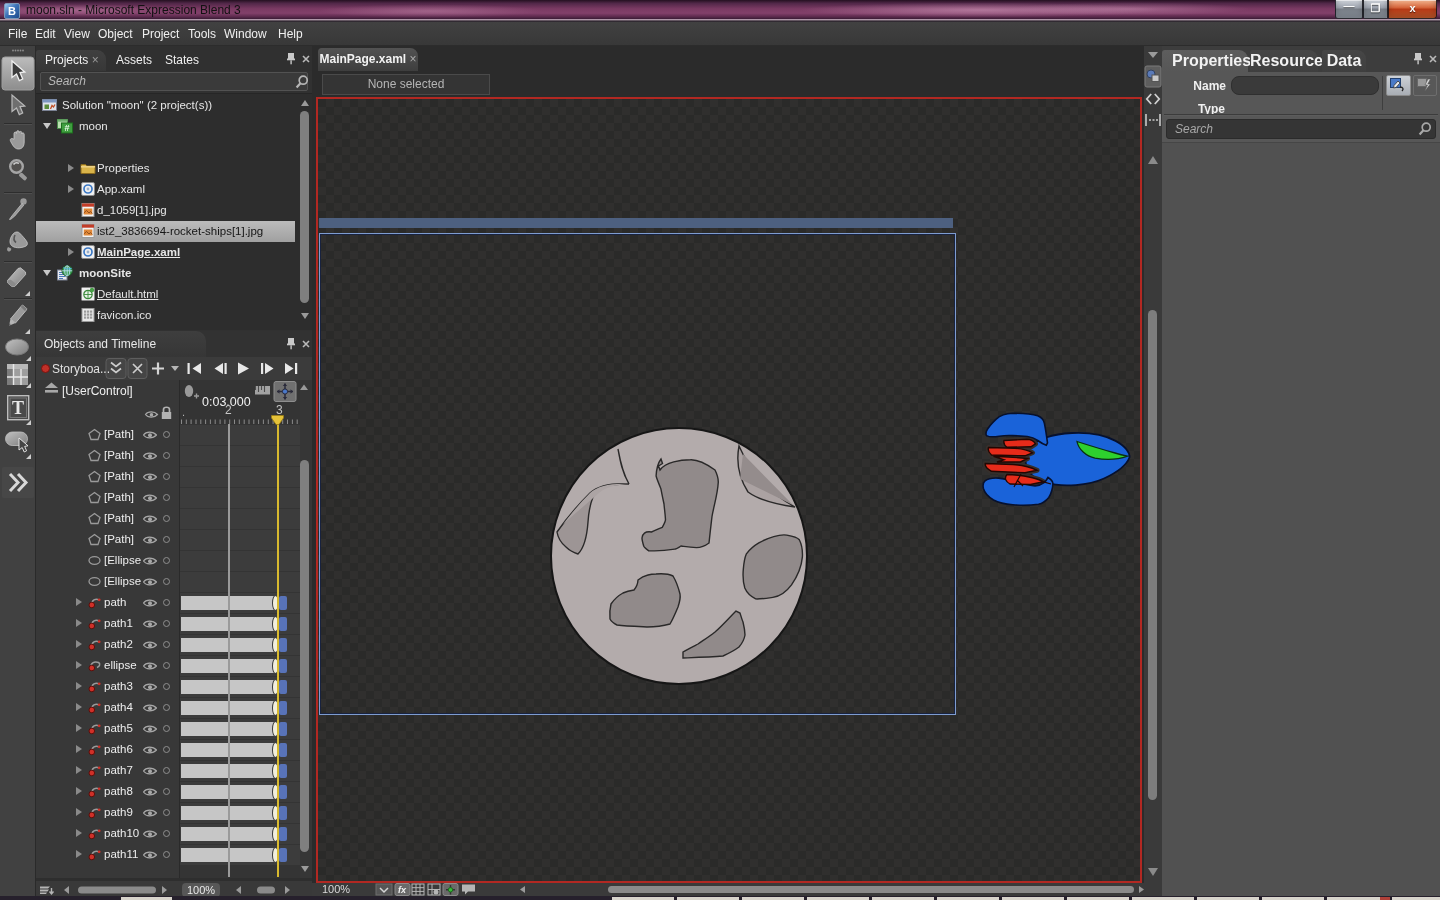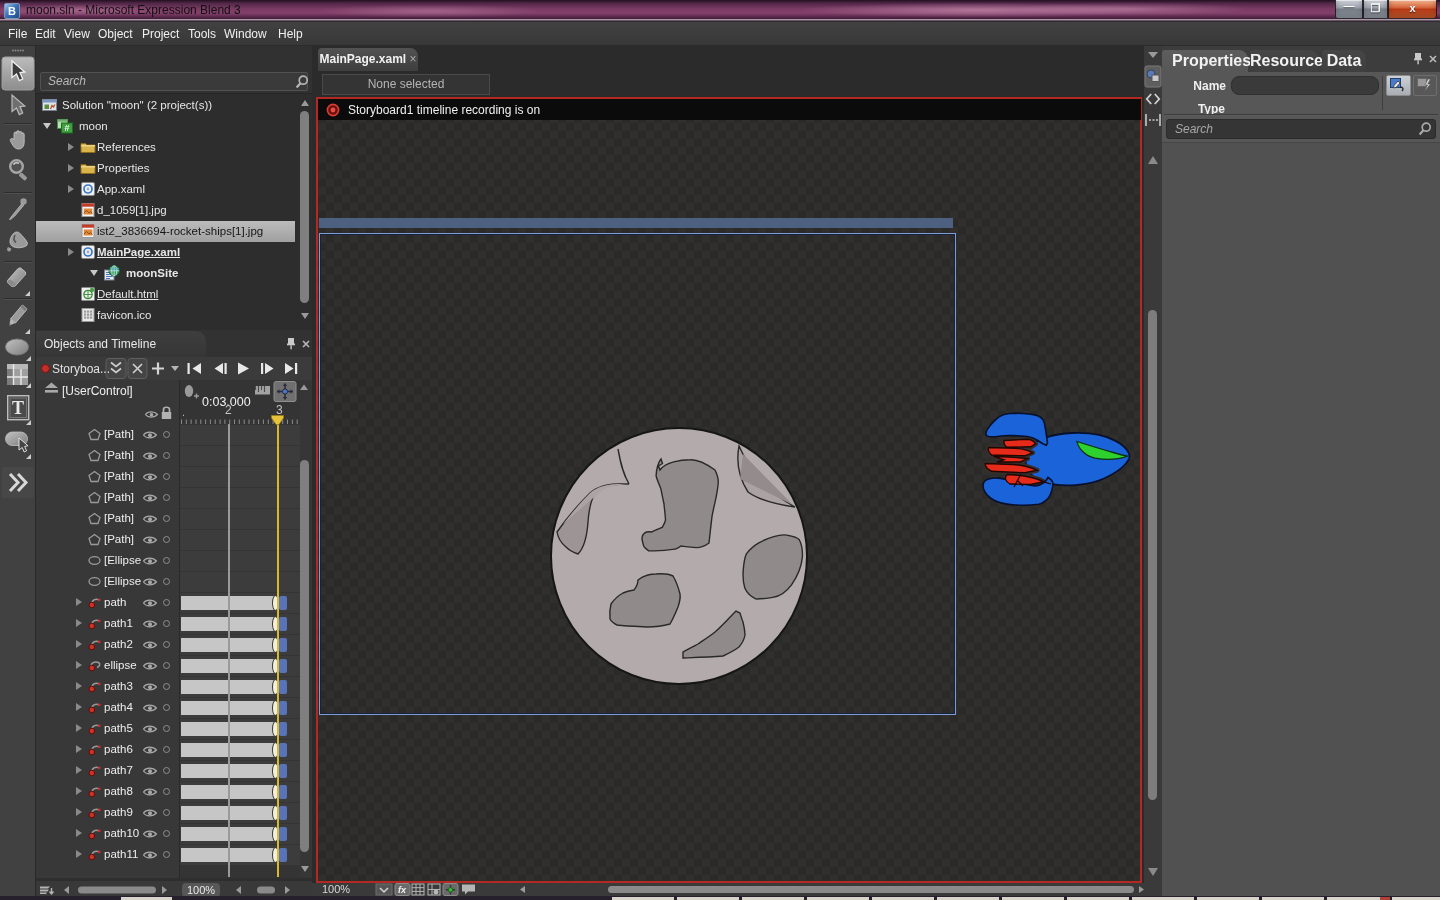--- a/index.html
+++ b/index.html
@@ -229,20 +229,33 @@
 <g transform="translate(5,385)">
           <rect x="0.5" y="1" width="22" height="13.5" rx="6.7" fill="url(#icog)" stroke="#c2c2c2" stroke-width="0.8"></rect>
           <path d="M14,7 L14,19 L17.2,16.5 L19.2,21 L21.6,19.8 L19.7,15.4 L23,14.8 Z" fill="#444" stroke="#eee" stroke-width="0.9"></path>
         </g>
 <path d="M31,408 L31,413 L26,413 Z" fill="#cdcdcd"></path>
 <rect x="2" y="421" width="32" height="31" rx="2" fill="#474747"></rect>
 <path d="M10,428 L18,436.5 L10,445 M18,428 L26,436.5 L18,445" stroke="#d8d8d8" stroke-width="3" fill="none"></path>
 </svg></div>
 
   <div class="abs" id="projpanel">
+    <div id="ptabs">
+      <div class="ptab tabshape" style="left:0px; width:70px; padding-left:9px;">Projects <span style="color:#999;">×</span></div>
+      <div class="ptab" style="left:80px;">Assets</div>
+      <div class="ptab" style="left:129px;">States</div>
+      <svg class="abs" style="left:249px;top:6px" width="12" height="13" viewBox="0 0 12 13">
+          <rect x="3" y="1" width="6" height="6" fill="#c9c9c9"></rect>
+          <rect x="2" y="6.5" width="8" height="1.8" fill="#c9c9c9"></rect>
+          <rect x="5.4" y="8.3" width="1.4" height="4" fill="#c9c9c9"></rect>
+        </svg>
+        <svg class="abs" style="left:265px;top:8px" width="10" height="10" viewBox="0 0 10 10">
+          <path d="M2,2 L8,8 M8,2 L2,8" stroke="#b9b9b9" stroke-width="1.6"></path>
+        </svg>
+    </div>
     <div id="searchrow">
       <div class="searchbox" style="left:4px; top:1px; width:268px; height:19px; padding:1px 7px;">Search<svg class="abs" style="left:254px;top:2px" width="14" height="14" viewBox="0 0 14 14">
             <circle cx="8.2" cy="5.2" r="4" fill="none" stroke="#b5b5b5" stroke-width="1.7"></circle>
             <path d="M5.4,8.2 L1.6,12.4" stroke="#b5b5b5" stroke-width="2.2"></path>
           </svg></div>
     </div>
     <div id="tree">
         <div class="trow" style="top:1px;">
           <svg class="tico" style="left:6px" width="16" height="16" viewBox="0 0 16 16">
             <rect x="0.5" y="2.5" width="14" height="11" fill="#dfe3ea" stroke="#7b8294"></rect>
@@ -255,28 +268,20 @@
 <div class="trow" style="top:22px;">
           <div class="texp exp-open" style="left:7px;"></div>
           <svg class="tico" style="left:21px" width="16" height="16" viewBox="0 0 16 16">
             <rect x="0.5" y="1.5" width="10" height="9" fill="#b9e0b0" stroke="#4a8a4a"></rect>
             <rect x="0.5" y="1.5" width="10" height="2.2" fill="#6fae6f"></rect>
             <rect x="4.5" y="5" width="11" height="10" fill="#3f9e3f" stroke="#1e6e1e"></rect>
             <text x="10" y="13" font-size="9" font-weight="bold" fill="#eafae8" text-anchor="middle">#</text>
           </svg>
           <span style="position:absolute;top:0;left:43px;">moon</span>
         </div>
-<div class="trow" style="top:43px;">
-          <div class="texp exp-closed" style="left:32px;"></div>
-          <svg class="tico" style="left:44px" width="16" height="16" viewBox="0 0 16 16">
-            <path d="M1,4.5 L5.5,4.5 L7,6 L15,6 L15,13.5 L1,13.5 Z" fill="#d9b44a" stroke="#8a6a1e"></path>
-            <path d="M1,6.8 L15,6.8" stroke="#ecd084" stroke-width="1.6"></path>
-          </svg>
-          <span style="position:absolute;top:0;left:61px;">References</span>
-        </div>
 <div class="trow" style="top:64px;">
           <div class="texp exp-closed" style="left:32px;"></div>
           <svg class="tico" style="left:44px" width="16" height="16" viewBox="0 0 16 16">
             <path d="M1,4.5 L5.5,4.5 L7,6 L15,6 L15,13.5 L1,13.5 Z" fill="#d9b44a" stroke="#8a6a1e"></path>
             <path d="M1,6.8 L15,6.8" stroke="#ecd084" stroke-width="1.6"></path>
           </svg>
           <span style="position:absolute;top:0;left:61px;">Properties</span>
         </div>
 <div class="trow" style="top:85px;">
           <div class="texp exp-closed" style="left:32px;"></div>
@@ -308,21 +313,21 @@
         </div>
 <div class="trow" style="top:148px;">
           <div class="texp exp-closed" style="left:32px;"></div>
           <svg class="tico" style="left:44px" width="16" height="16" viewBox="0 0 16 16">
             <rect x="1.5" y="1.5" width="13" height="13" rx="1.5" fill="#f0f0f0" stroke="#8a8a8a"></rect>
             <circle cx="8" cy="8" r="4" fill="none" stroke="#3b78c4" stroke-width="1.7"></circle>
             <circle cx="8" cy="8" r="1.4" fill="#9ab0cc"></circle>
           </svg>
           <span style="position:absolute;top:0;left:61px;font-weight:bold;text-decoration:underline;">MainPage.xaml</span>
         </div>
-<div class="trow" style="top:169px;margin-left:47px;">
+<div class="trow" style="top:169px;">
           <div class="texp exp-open" style="left:7px;"></div>
           <svg class="tico" style="left:21px" width="16" height="16" viewBox="0 0 16 16">
             <rect x="0.5" y="5" width="9.5" height="10" fill="#e8eaf0" stroke="#7b8294"></rect>
             <path d="M2,7.5 L8.5,7.5 M2,9.5 L8.5,9.5 M2,11.5 L8.5,11.5 M2,13.5 L6,13.5" stroke="#4a78b8" stroke-width="1"></path>
             <circle cx="10.2" cy="5.8" r="5.2" fill="#3e9e52" stroke="#1e5a2a"></circle>
             <path d="M5.2,5.8 L15.2,5.8 M10.2,0.8 L10.2,10.8" stroke="#b8dcf2" stroke-width="0.9" fill="none"></path>
             <ellipse cx="10.2" cy="5.8" rx="2.5" ry="5" fill="none" stroke="#b8dcf2" stroke-width="0.9"></ellipse>
             <path d="M6.5,2.5 C8,4.5 13,4.2 14.5,3.2" stroke="#5ab8e8" stroke-width="1.1" fill="none"></path>
           </svg>
           <span style="position:absolute;top:0;left:43px;font-weight:bold;">moonSite</span>
@@ -797,27 +802,20 @@
           <rect x="221" y="5.5" width="18" height="7" rx="3.5" fill="#8a8a8a"></rect>
           <path d="M249,5 L254,9 L249,13 Z" fill="#9a9a9a"></path>
         </svg>
       </div>
   </div>
 
   <div class="abs" id="center">
     <div id="doctab" style="text-align:center;">MainPage.xaml <span style="font-weight:normal;color:#aaa;">×</span></div>
     <div id="crumb">None selected</div>
     <div id="artboard">
-      <div id="recbar">
-          <svg class="abs" style="left:8px;top:4px" width="14" height="14" viewBox="0 0 14 14">
-            <circle cx="7" cy="7" r="5.6" fill="#6e100c" stroke="#d84038" stroke-width="1.6"></circle>
-            <circle cx="7" cy="7" r="2.4" fill="#e05048"></circle>
-          </svg>
-          <div id="rectext">Storyboard1 timeline recording is on</div>
-        </div>
       <div id="bluebar"></div>
       <div id="canvas"></div>
       <svg class="abs" style="left:0;top:0" width="823" height="782" viewBox="0 0 823 782">
 <g transform="translate(-317,-99)">
 <circle cx="678" cy="556" r="128" fill="#b3abab" stroke="#161616" stroke-width="2"></circle>
 <path d="M617,449 C619,460 621,472 628,484" fill="none" stroke="#2a2929" stroke-width="1.4"></path>
 <path d="M628,484 C610,483 597,486 589,493 C577,505 565,519 556,532 C557,538 560,543 565,547 C569,551 574,553 577,554 C583,548 586,536 587,522 C588,508 590,496 597,490 C605,484 618,484 628,484 Z" fill="#9d9595" stroke="#2a2929" stroke-width="1.4"></path>
 <path d="M628,484 C610,483 597,486 589,493 C580,502 570,514 562,524 L598,493 C606,486 618,484.5 628,484 Z" fill="#aca4a4"></path>
 <path d="M738,446 C735,462 738,478 747,492 C758,500 772,504 794,507 A128,128 0 0 1 738,446 Z" fill="#aba2a2" stroke="#2a2929" stroke-width="1.4"></path>
 <path d="M742,454 L792,505 L739,479 Z" fill="#948c8c"></path>

